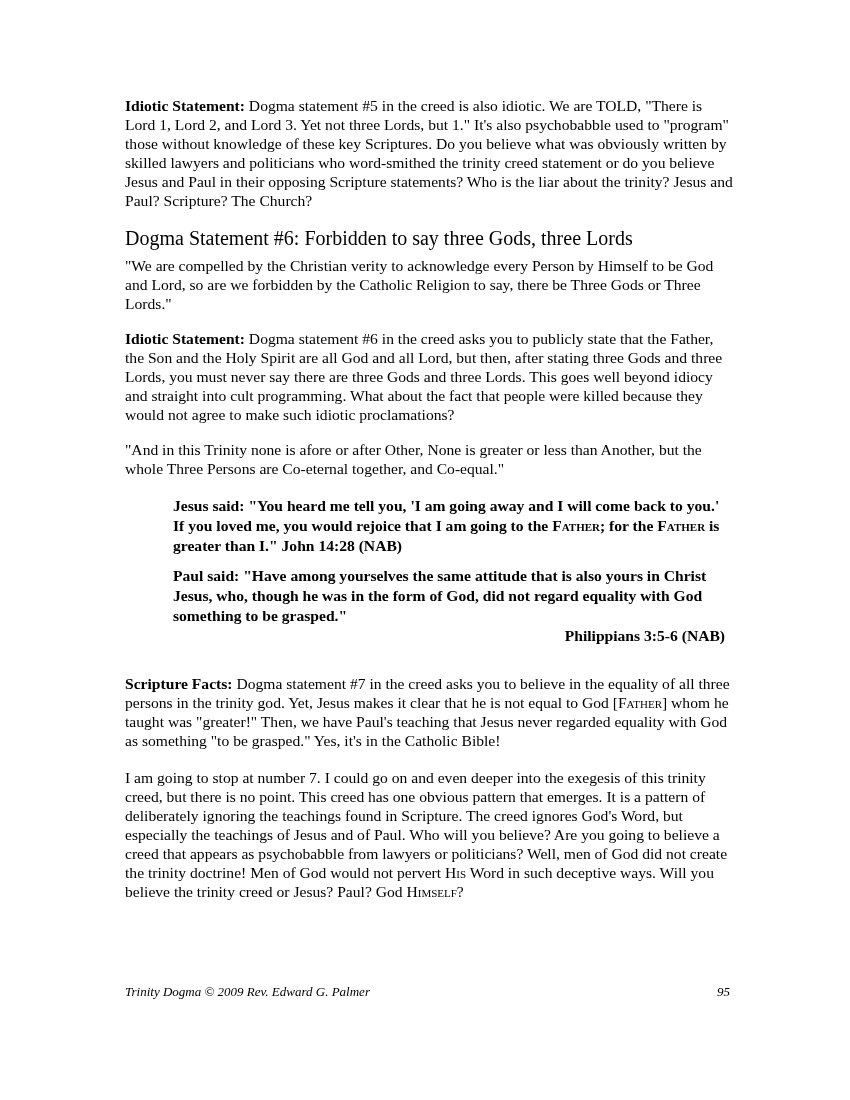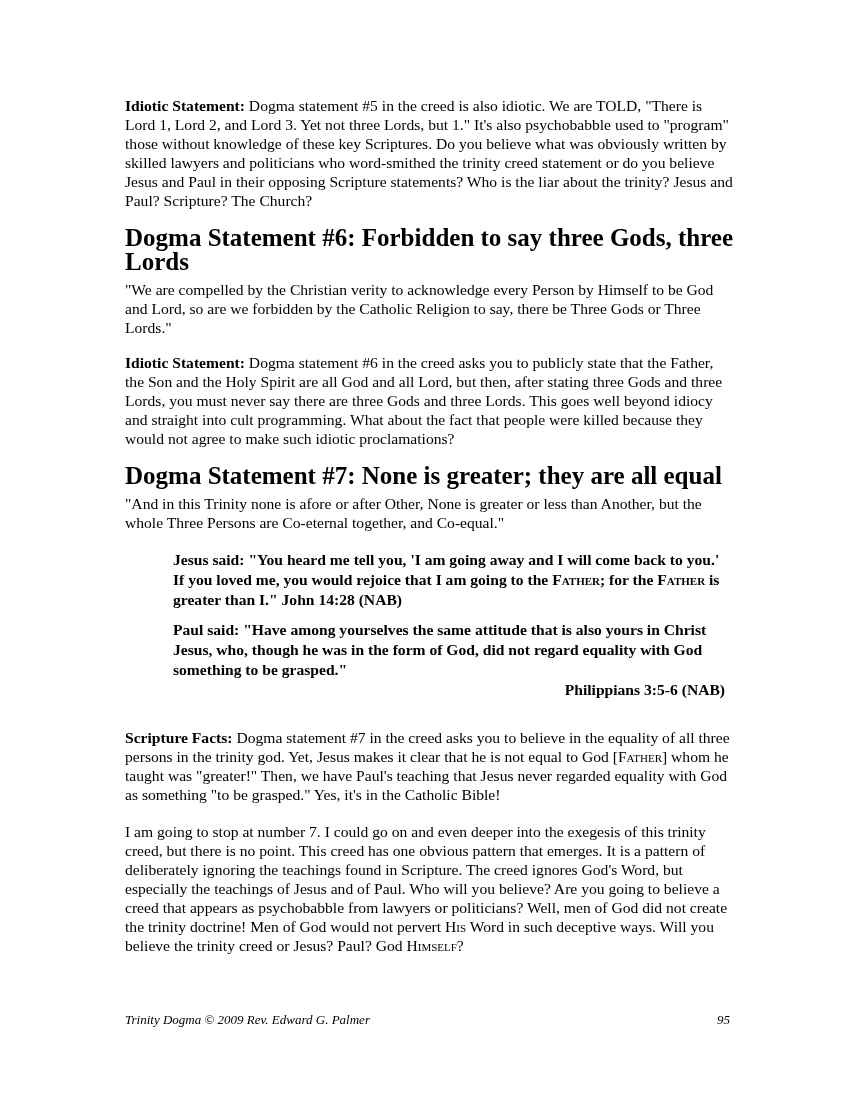--- a/index.html
+++ b/index.html
@@ -1,42 +1,41 @@
 <!DOCTYPE html>
 <html><head>
   <meta charset="utf-8">
   <style>
     html, body { margin: 0; padding: 0; background: #ffffff; }
     body { width: 850px; height: 1100px; position: relative; overflow: hidden;
       font-family: "Liberation Serif", serif; color: #000; }
     .page { position: absolute; left: 125px; top: 96px; width: 610px; }
     p { margin: 0; font-size: 15.6px; line-height: 19px; }
     .para { margin-bottom: 16px; }
-    h2 { font-size: 25px; font-weight: bold; margin: 0 0 6px 0; line-height: 24px; }
+    h2 { font-size: 20px; font-weight: normal; margin: 0 0 6px 0; line-height: 24px; }
     h1 { font-size: 26px; font-weight: bold; text-align: center; margin: 0 0 6px 0; line-height: 32px; }
     .b { font-weight: bold; }
     .sc { font-variant: small-caps; }
     .quote { margin: 0 0 10px 48px; width: 552px; font-weight: bold; font-size: 15.6px; line-height: 20px; }
     .ref-right { text-align: right; }
-    .footer { position: absolute; left: 125px; top: 1012px; width: 605px; font-style: italic;
+    .footer { position: absolute; left: 125px; top: 984px; width: 605px; font-style: italic;
       font-size: 13px; display: flex; justify-content: space-between; }
   </style>
 </head>
 <body>
 
 <div class="page">
 
   <p class="para"><span class="b">Idiotic Statement:</span><span> Dogma statement #5 in the creed is also idiotic. We are TOLD, "There is Lord 1, Lord 2, and Lord 3. Yet not three Lords, but 1." It's also psychobabble used to "program" those without knowledge of these key Scriptures. Do you believe what was obviously written by skilled lawyers and politicians who word-smithed the trinity creed statement or do you believe Jesus and Paul in their opposing Scripture statements? Who is the liar about the trinity? Jesus and Paul? Scripture? The Church?</span></p>
 
   <h2>Dogma Statement #6: Forbidden to say three Gods, three Lords</h2>
   <p class="para">"We are compelled by the Christian verity to acknowledge every Person by Himself to be God and Lord, so are we forbidden by the Catholic Religion to say, there be Three Gods or Three Lords."</p>
 
   <p class="para"><span class="b">Idiotic Statement:</span><span> Dogma statement #6 in the creed asks you to publicly state that the Father, the Son and the Holy Spirit are all God and all Lord, but then, after stating three Gods and three Lords, you must never say there are three Gods and three Lords. This goes well beyond idiocy and straight into cult programming. What about the fact that people were killed because they would not agree to make such idiotic proclamations?</span></p>
 
-  <h2>Dogma Statement #7: None is greater; they are all equal</h2>
   <p class="para" style="margin-bottom:18px">"And in this Trinity none is afore or after Other, None is greater or less than Another, but the whole Three Persons are Co-eternal together, and Co-equal."</p>
 
   <p class="quote"><span>Jesus said: "You heard me tell you, 'I am going away and I will come back to you.' If you loved me, you would rejoice that I am going to the </span><span class="sc">Father</span><span>; for the </span><span class="sc">Father</span><span> is greater than I." John 14:28 (NAB)</span></p>
 
   <p class="quote" style="margin-bottom:0"><span>Paul said: "Have among yourselves the same attitude that is also yours in Christ Jesus, who, though he was in the form of God, did not regard equality with God something to be grasped."</span></p>
   <p class="quote ref-right" style="margin-bottom:28px">Philippians 3:5-6 (NAB)</p>
 
   <p class="para" style="margin-bottom:18px"><span class="b">Scripture Facts:</span><span> Dogma statement #7 in the creed asks you to believe in the equality of all three persons in the trinity god. Yet, Jesus makes it clear that he is not equal to God [</span><span class="sc">Father</span><span>] whom he taught was "greater!" Then, we have Paul's teaching that Jesus never regarded equality with God as something "to be grasped." Yes, it's in the Catholic Bible!</span></p>
 
   <p class="para"><span>I am going to stop at number 7. I could go on and even deeper into the exegesis of this trinity creed, but there is no point. This creed has one obvious pattern that emerges. It is a pattern of deliberately ignoring the teachings found in Scripture. The creed ignores God's Word, but especially the teachings of Jesus and of Paul. Who will you believe? Are you going to believe a creed that appears as psychobabble from lawyers or politicians? Well, men of God did not create the trinity doctrine! Men of God would not pervert </span><span class="sc">His</span><span> Word in such deceptive ways. Will you believe the trinity creed or Jesus? Paul? God </span><span class="sc">Himself</span><span>?</span></p>

